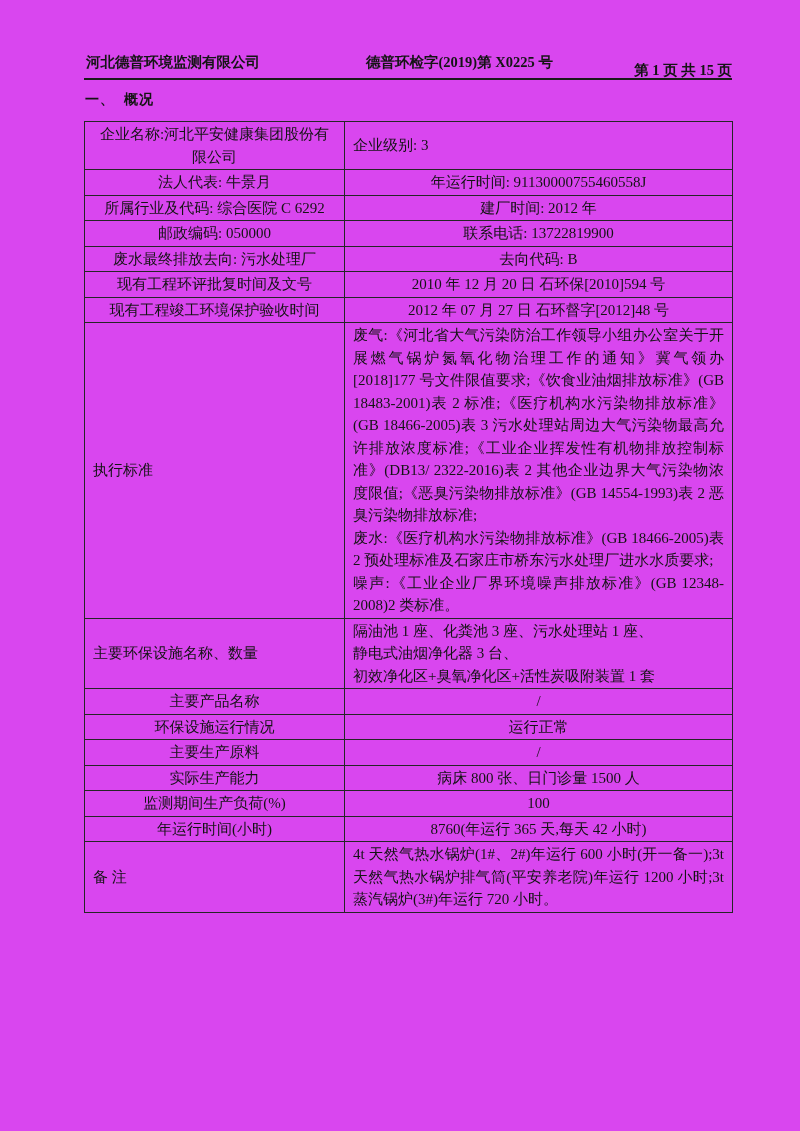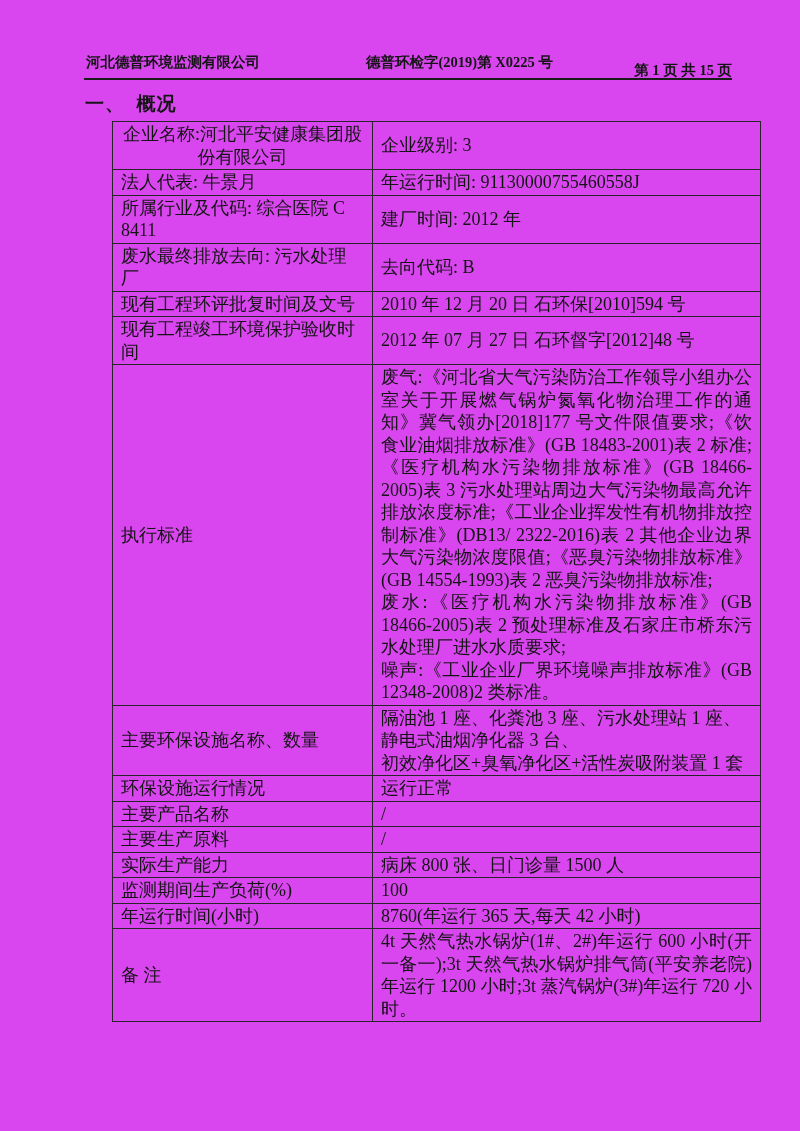--- a/index.html
+++ b/index.html
@@ -25,48 +25,47 @@
     font-size: 14.5px;
     font-weight: bold;
   }
   .hdr .hdr-company  { position: absolute; left: 2px;   top: 3px; white-space: nowrap; }
   .hdr .hdr-docno    { position: absolute; left: 282px; top: 3px; white-space: nowrap; }
   .hdr .hdr-pageinfo { position: absolute; right: 0;    top: 3px; white-space: nowrap; margin-top: 8px; }
   
   .section-title {
     position: absolute;
     left: 85px; top: 91px;
-    font-size: 19px;
+    font-size: 14px;
     font-weight: bold;
     letter-spacing: 1px;
     white-space: pre;
   }
   
   table.doc {
     position: absolute;
     left: 84px; top: 121px;
     width: 648px;
     border-collapse: collapse;
     table-layout: fixed;
-    font-size: 18px;
-    margin-left: 28px;
+    font-size: 15px;
   }
   table.doc col.c1 { width: 260px; }
   table.doc col.c2 { width: 388px; }
   table.doc td {
     border: 1.6px solid #262626;
     padding: 1px 8px;
     line-height: 22.5px;
     vertical-align: middle;
     white-space: pre-line;
     overflow: hidden;
   }
   td.wrap-center { text-align: center; }
   td.justify { text-align: justify; }
-  tr.single td { height: 25px; }
+  tr.single td { height: 25px; text-align: center; }
 </style>
 </head>
 <body>
 
 <div class="page">
 
   <div class="hdr">
     <span class="hdr-company">河北德普环境监测有限公司</span>
     <span class="hdr-docno">德普环检字(2019)第 X0225 号</span>
     <span class="hdr-pageinfo">第 1 页  共 15 页</span>
@@ -82,22 +81,26 @@
     <tbody>
       <tr>
         <td class="wrap-center">企业名称:河北平安健康集团股份有限公司</td>
         <td>企业级别: 3</td>
       </tr>
       <tr class="single">
         <td>法人代表: 牛景月</td>
         <td>年运行时间: 91130000755460558J</td>
       </tr>
       <tr class="single">
-        <td>所属行业及代码: 综合医院 C 8411</td>
+        <td>所属行业及代码: 综合医院 C 6292</td>
         <td>建厂时间: 2012 年</td>
+      </tr>
+      <tr class="single">
+        <td>邮政编码: 050000</td>
+        <td>联系电话: 13722819900</td>
       </tr>
       <tr class="single">
         <td>废水最终排放去向: 污水处理厂</td>
         <td>去向代码: B</td>
       </tr>
       <tr class="single">
         <td>现有工程环评批复时间及文号</td>
         <td>2010 年 12 月 20 日  石环保[2010]594 号</td>
       </tr>
       <tr class="single">
@@ -110,26 +113,26 @@
 废水:《医疗机构水污染物排放标准》(GB 18466-2005)表 2 预处理标准及石家庄市桥东污水处理厂进水水质要求;
 噪声:《工业企业厂界环境噪声排放标准》(GB 12348-2008)2 类标准。</td>
       </tr>
       <tr>
         <td>主要环保设施名称、数量</td>
         <td>隔油池 1 座、化粪池 3 座、污水处理站 1 座、
 静电式油烟净化器 3 台、
 初效净化区+臭氧净化区+活性炭吸附装置 1 套</td>
       </tr>
       <tr class="single">
+        <td>主要产品名称</td>
+        <td>/</td>
+      </tr>
+      <tr class="single">
         <td>环保设施运行情况</td>
         <td>运行正常</td>
-      </tr>
-      <tr class="single">
-        <td>主要产品名称</td>
-        <td>/</td>
       </tr>
       <tr class="single">
         <td>主要生产原料</td>
         <td>/</td>
       </tr>
       <tr class="single">
         <td>实际生产能力</td>
         <td>病床 800 张、日门诊量 1500 人</td>
       </tr>
       <tr class="single">

